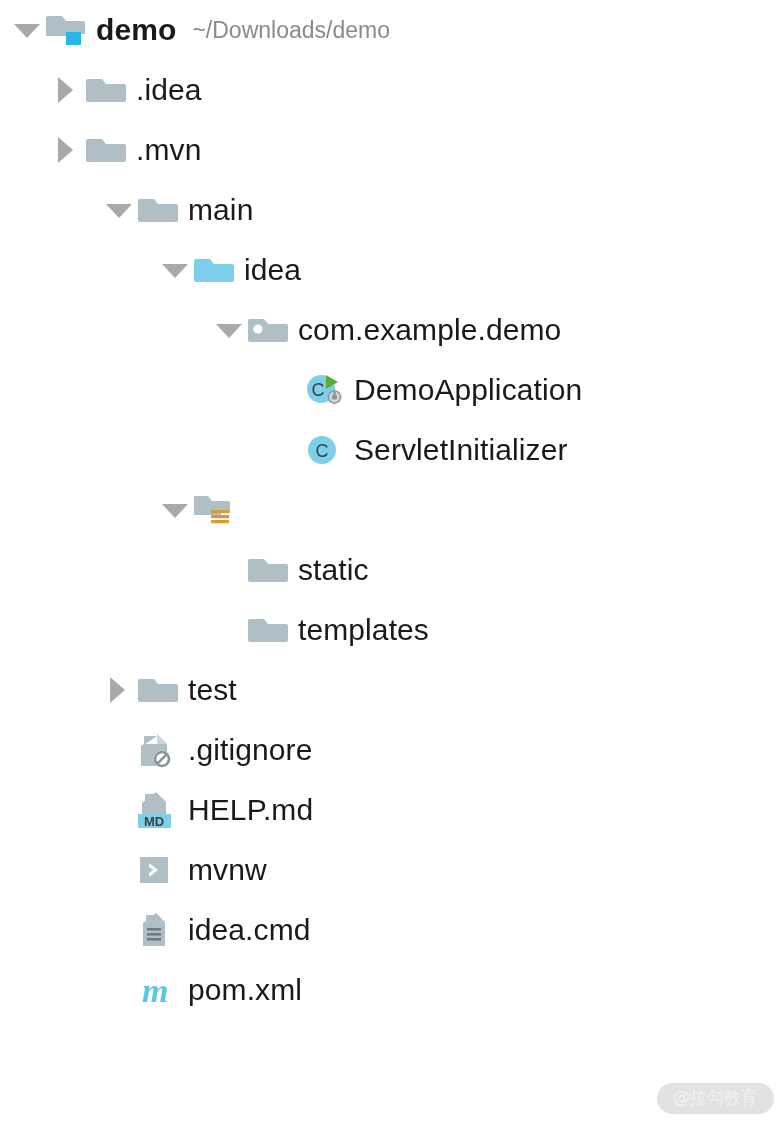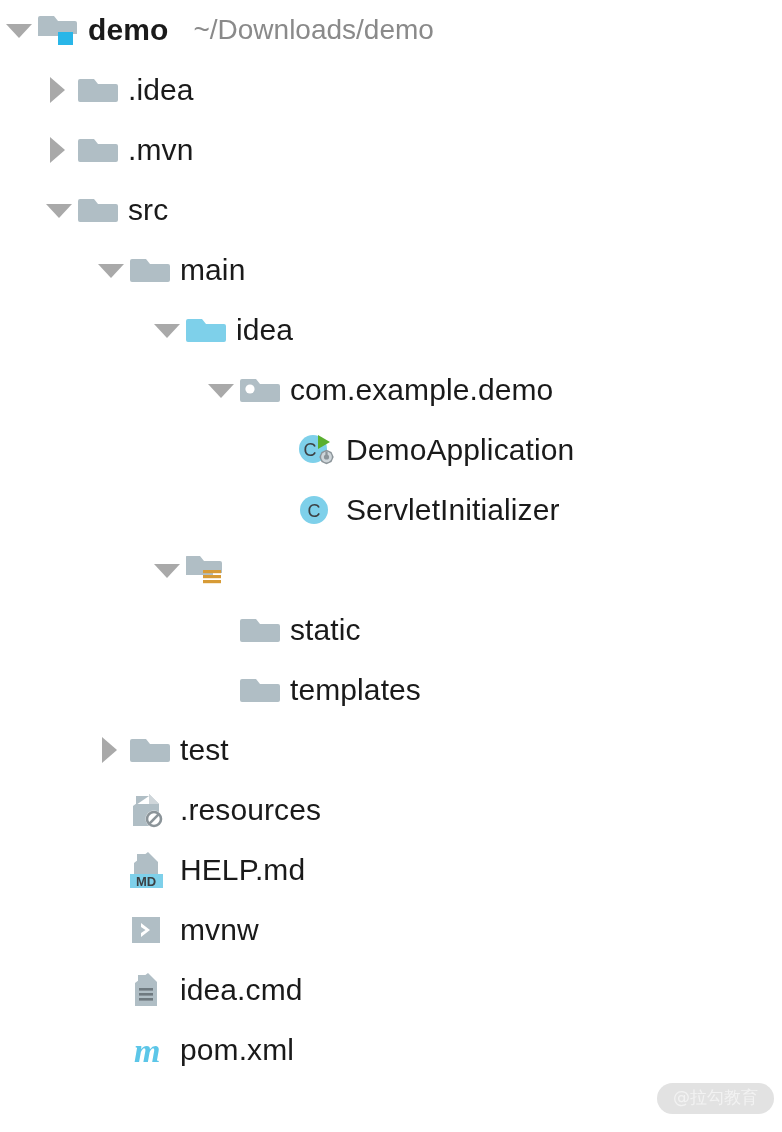--- a/index.html
+++ b/index.html
@@ -22,20 +22,21 @@
     top: 0;
     left: 0;
     width: 782px;
   }
 
   .row {
     display: flex;
     align-items: center;
     height: 60px;
     box-sizing: border-box;
+    padding-left: 8px;
   }
 
   .indent {
     flex: 0 0 auto;
     height: 1px;
   }
 
   
   .arrow {
     flex: 0 0 auto;
@@ -75,23 +76,23 @@
 
   
   .label {
     font-size: 30px;
     color: #1a1a1a;
     letter-spacing: 0.1px;
     white-space: nowrap;
   }
   .label.bold { font-weight: bold; }
   .sublabel {
-    font-size: 28px;
+    font-size: 23px;
     color: #8a8a8a;
-    margin-left: 25px;
+    margin-left: 16px;
     white-space: nowrap;
   }
 
   
   #watermark {
     position: absolute;
     right: 8px;
     bottom: 18px;
     background: #e2e2e2;
     color: #f2f2f2;
@@ -140,32 +141,20 @@
         <span class="glyph"></span>
       </div>
       <div class="icon">
         <svg width="46" height="40" viewBox="0 0 46 40">
           <path d="M2 9 h14 l4 5 h18 a2 2 0 0 1 2 2 v14 a2 2 0 0 1 -2 2 H2 a2 2 0 0 1 -2 -2 V11 a2 2 0 0 1 2 -2 z" fill="#b0bec5"></path>
         </svg>
       </div>
       <span class="label">.mvn</span>
     </div>
     <div class="row">
-      <div class="indent" style="width: 40px;"></div>
-      <div class="arrow down">
-        <span class="glyph"></span>
-      </div>
-      <div class="icon">
-        <svg width="46" height="40" viewBox="0 0 46 40">
-          <path d="M2 9 h14 l4 5 h18 a2 2 0 0 1 2 2 v14 a2 2 0 0 1 -2 2 H2 a2 2 0 0 1 -2 -2 V11 a2 2 0 0 1 2 -2 z" fill="#b0bec5"></path>
-        </svg>
-      </div>
-      <span class="label">src</span>
-    </div>
-    <div class="row">
       <div class="indent" style="width: 92px;"></div>
       <div class="arrow down">
         <span class="glyph"></span>
       </div>
       <div class="icon">
         <svg width="46" height="40" viewBox="0 0 46 40">
           <path d="M2 9 h14 l4 5 h18 a2 2 0 0 1 2 2 v14 a2 2 0 0 1 -2 2 H2 a2 2 0 0 1 -2 -2 V11 a2 2 0 0 1 2 -2 z" fill="#b0bec5"></path>
         </svg>
       </div>
       <span class="label">main</span>
@@ -277,21 +266,21 @@
           <path d="M3 4 h16 l10 10 v22 H3 Z" fill="#b0bec5"></path>
           <path d="M3 4 h16 v10 H3 Z" fill="#ffffff"></path>
           <path d="M19 4 l0 10 l10 0 Z" fill="#cfd6da"></path>
           <path d="M3 4 h16 l-16 12 Z" fill="#ffffff"></path>
           <path d="M6 6 h13 l-13 9 Z" fill="#b0bec5"></path>
           <circle cx="24" cy="29" r="8.5" fill="#ffffff"></circle>
           <circle cx="24" cy="29" r="7" fill="none" stroke="#8b9499" stroke-width="2.6"></circle>
           <line x1="19.2" y1="33.8" x2="28.8" y2="24.2" stroke="#8b9499" stroke-width="2.6"></line>
         </svg>
       </div>
-      <span class="label">.resources</span>
+      <span class="label">.gitignore</span>
     </div>
     <div class="row">
       <div class="indent" style="width: 92px;"></div>
       <div class="arrow none"></div>
       <div class="icon">
         <svg width="46" height="40" viewBox="0 0 46 40">
           <path d="M4 2 h14 l10 10 v14 H4 Z" fill="#b0bec5"></path>
           <path d="M4 2 h14 l-14 11 Z" fill="#ffffff"></path>
           <path d="M7 4 h11 l-11 8 Z" fill="#b0bec5"></path>
           <rect x="0" y="24" width="33" height="14" fill="#7ed0ea"></rect>

